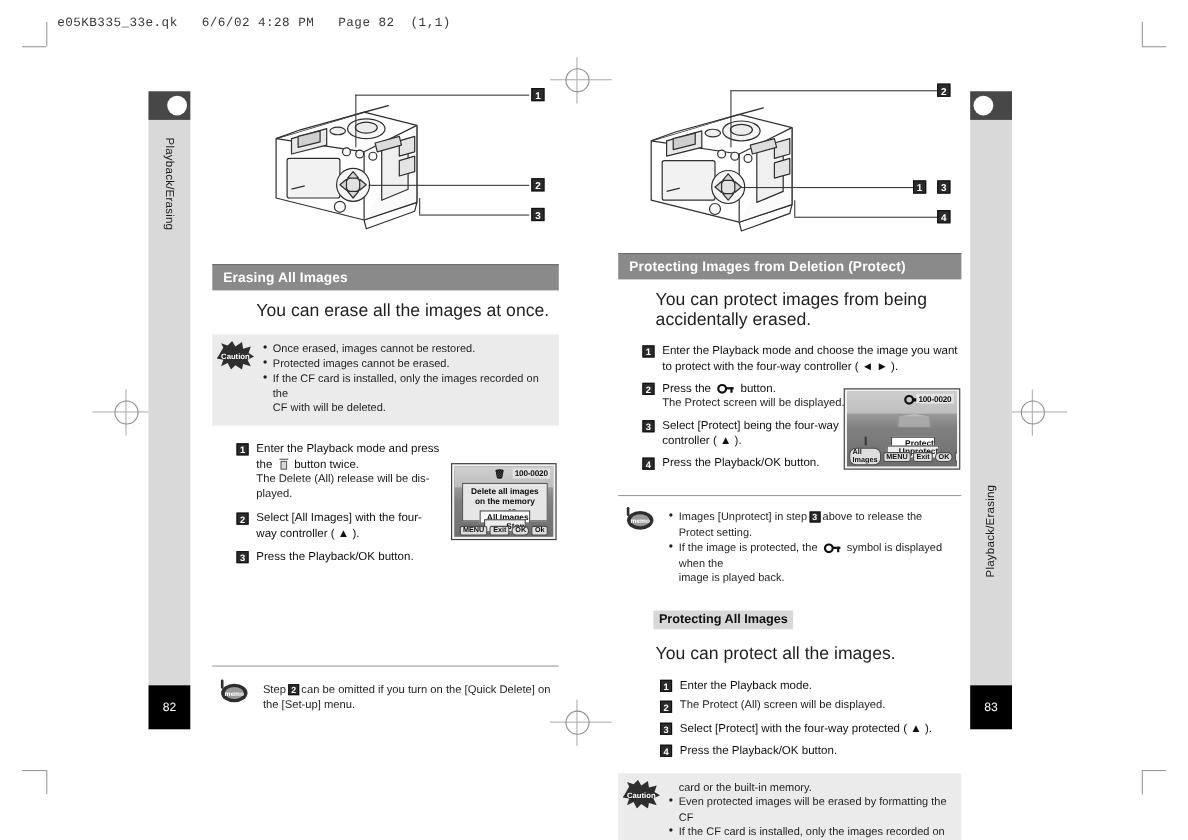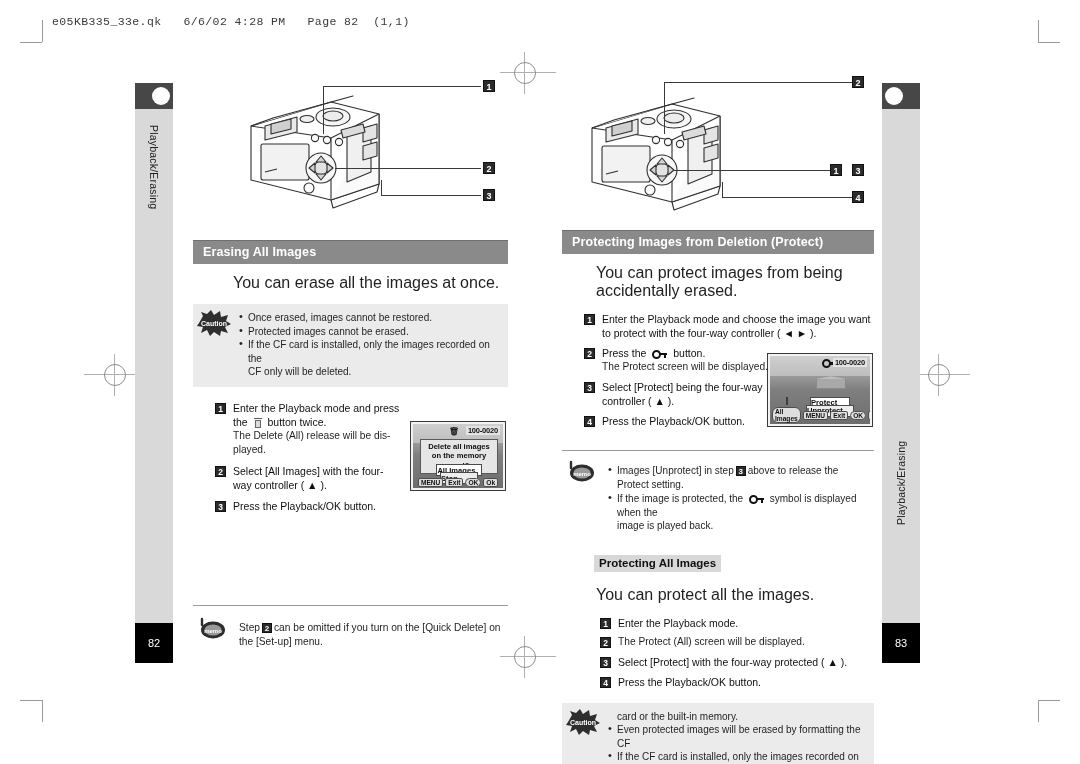--- a/index.html
+++ b/index.html
@@ -146,21 +146,21 @@
   .lcd .topicon{position:absolute;color:#111;font-size:8px;font-weight:bold;}
   .lcd .fileno{position:absolute;right:3px;top:2px;font-size:7.5px;font-weight:bold;color:#111;
     background:#e3e3e3;padding:0 2px;letter-spacing:-.2px;}
   .lcd .dlgbox{
     position:absolute;left:8%;top:23%;width:84%;
     background:#e6e6e6;border:1px solid #5a5a5a;
     text-align:center;font-size:7.6px;font-weight:bold;color:#0d0d0d;
     line-height:9.5px;padding:2px 0 3px 0;
   }
   .lcd .opt{
-    position:absolute;text-align:left;font-size:7.6px;font-weight:bold;color:#0d0d0d;
+    position:absolute;text-align:right;font-size:7.6px;font-weight:bold;color:#0d0d0d;
     background:#ededed;border:1px solid #4a4a4a;line-height:9px;padding:.5px 0;
   }
   .lcd .opt.sel{background:#ffffff;}
   .lcd .botbar{
     position:absolute;left:0;bottom:1px;width:100%;
     display:flex;justify-content:center;align-items:center;gap:2px;
     font-size:6.6px;font-weight:bold;color:#111;
   }
   .lcd .btag{background:#dedede;border:1px solid #4d4d4d;padding:0 2px;border-radius:2px;}
   .lcd .btag.rnd{border-radius:6px;}
@@ -289,21 +289,21 @@
           <div class="badge">
             <svg width="34" height="26" viewBox="0 0 34 26">
               <polygon points="2,13 6,6 4,2 10,4 14,0 17,5 23,1 24,7 31,5 29,11 34,14 28,17 31,23 24,21 23,26 17,22 13,26 10,20 4,23 6,17 0,16" fill="#2e2e2e"></polygon>
               <text x="17" y="16" font-family="Liberation Sans, sans-serif" font-size="7" font-weight="bold" fill="#ffffff" text-anchor="middle">Caution</text>
             </svg>
           </div>
           <div class="notebg">
             <div class="noteline">Once erased, images cannot be restored.</div>
             <div class="noteline">Protected images cannot be erased.</div>
             <div class="noteline">If the CF card is installed, only the images recorded on the</div>
-            <div class="noteline cont">CF only will be deleted.</div>
+            <div class="noteline cont">CF with will be deleted.</div>
           </div>
         </div>
 
         <div class="steps" style="margin-top:14px;padding-left:22px;width:200px;">
 
           <div class="step">
             <div class="stepnum">1</div>
             <div class="stepbody">
               <div class="stepmain">Enter the Playback mode and press</div>
               <div class="stepmain">

